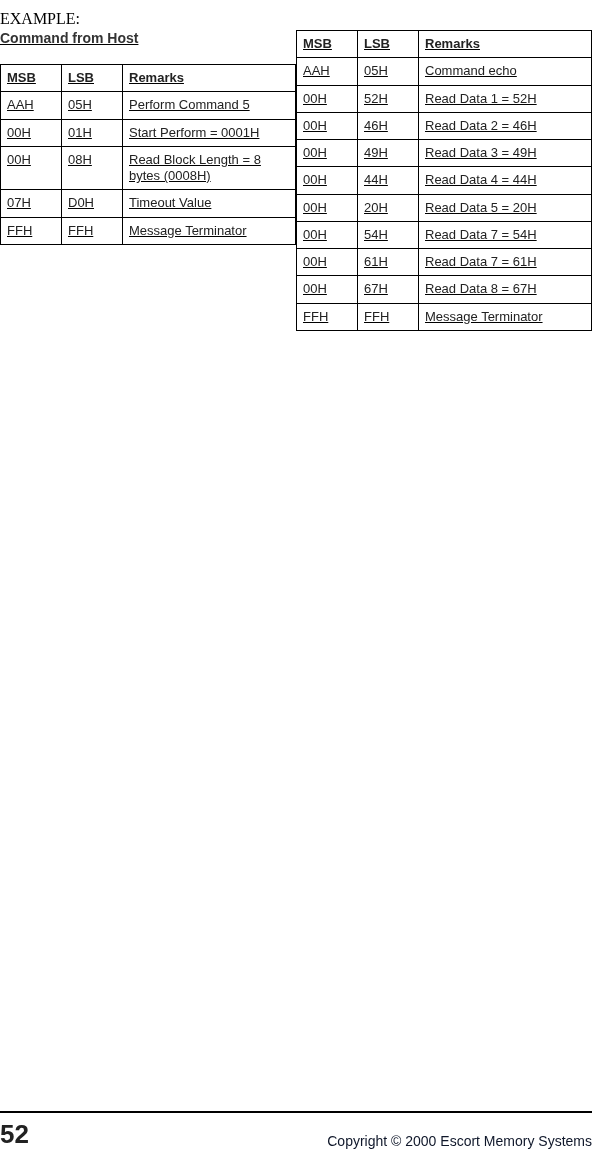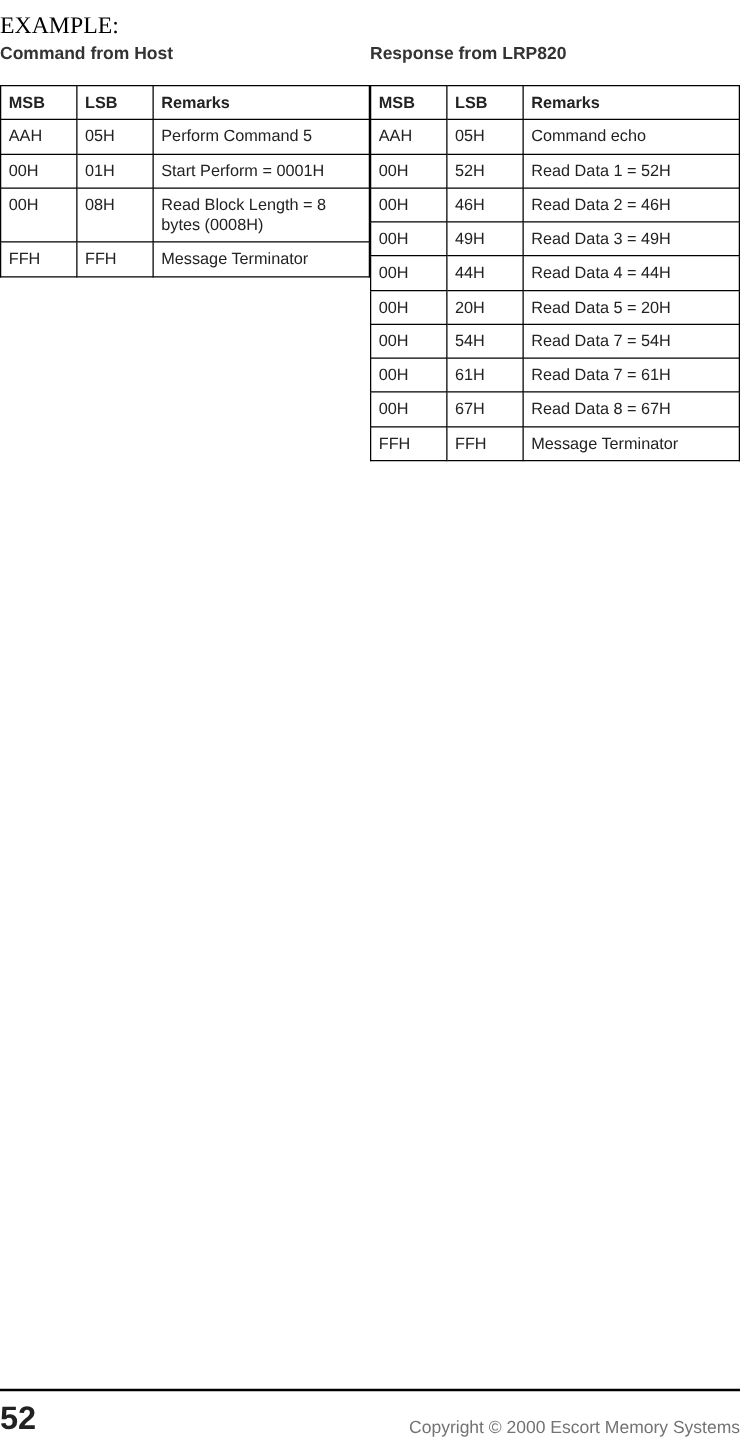--- a/index.html
+++ b/index.html
@@ -14,34 +14,35 @@
     box-sizing: border-box;
   }
   .page {
     padding: 10px 12px 0 0;
     box-sizing: border-box;
     height: 100%;
     position: relative;
   }
   .example-label {
     font-family: "Times New Roman", Times, serif;
-    font-size: 19px;
+    font-size: 16px;
     margin: 0 0 2px 0;
   }
   .example-body {
     font-family: "Times New Roman", Times, serif;
     font-size: 19px;
     line-height: 1.25;
     margin: 0 0 24px 0;
     max-width: 590px;
   }
   .columns {
     display: flex;
     gap: 0;
     align-items: flex-start;
+    text-decoration: underline;
   }
   .col {
     flex: 1;
   }
   .section-title {
     font-family: Arial, Helvetica, sans-serif;
     font-size: 14px;
     font-weight: bold;
     color: #333;
     margin: 0 0 18px 0;
@@ -80,21 +81,21 @@
   .page-num {
     font-family: Arial, Helvetica, sans-serif;
     font-size: 26px;
     font-weight: bold;
     color: #222;
   }
   .footer-right {
     text-align: right;
     font-family: Arial, Helvetica, sans-serif;
     font-size: 14px;
-    color: #737373;
+    color: #0f172a;
     line-height: 1.25;
   }
 </style>
 </head>
 <body>
 
 <div class="page">
   <p class="example-label">EXAMPLE:</p>
 
   <div class="columns">
@@ -118,30 +119,34 @@
             <td>00H</td>
             <td>01H</td>
             <td>Start Perform = 0001H</td>
           </tr>
           <tr>
             <td>00H</td>
             <td>08H</td>
             <td>Read Block Length = 8 bytes (0008H)</td>
           </tr>
           <tr>
+            <td>07H</td>
+            <td>D0H</td>
+            <td>Timeout Value</td>
+          </tr>
+          <tr>
             <td>FFH</td>
             <td>FFH</td>
             <td>Message Terminator</td>
           </tr>
         </tbody>
       </table>
     </div>
 
     <div class="col">
-      <p class="section-title">Response from LRP820</p>
       <table>
         <thead>
           <tr>
             <th class="col-msb">MSB</th>
             <th class="col-lsb">LSB</th>
             <th>Remarks</th>
           </tr>
         </thead>
         <tbody>
           <tr>

